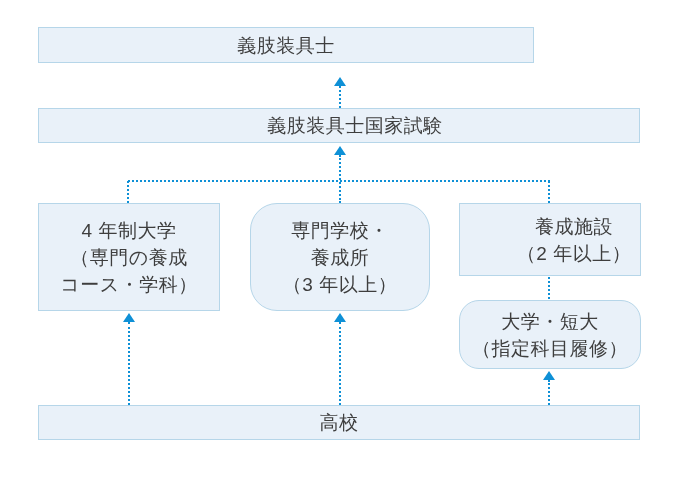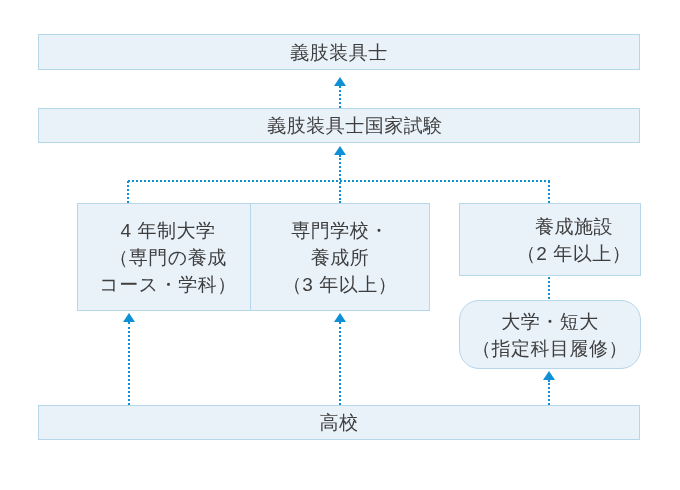--- a/index.html
+++ b/index.html
@@ -24,24 +24,24 @@
     font-size: 19px;
     line-height: 27px;
     display: flex;
     align-items: center;
     justify-content: center;
     text-align: center;
     white-space: pre-line;
     letter-spacing: 0.5px;
   }
   
-  .node-prosthetist   { left: 38px;  top: 34px;  width: 602px; height: 36px;  }
+  .node-prosthetist   { left: 38px;  top: 27px;  width: 496px; height: 36px;  }
   .node-exam          { left: 38px;  top: 108px; width: 602px; height: 35px; padding-left: 32px;  }
-  .node-univ4         { left: 38px;  top: 203px; width: 182px; height: 108px; margin-left: 39px; }
-  .node-vocational    { left: 250px; top: 203px; width: 180px; height: 108px; }
+  .node-univ4         { left: 38px;  top: 203px; width: 182px; height: 108px; }
+  .node-vocational    { left: 250px; top: 203px; width: 180px; height: 108px; border-radius: 27px; }
   .node-facility      { left: 459px; top: 203px; width: 182px; height: 73px; padding-left: 48px;  }
   .node-juniorcollege { left: 459px; top: 300px; width: 182px; height: 69px; border-radius: 20px;  }
   .node-highschool    { left: 38px;  top: 405px; width: 602px; height: 35px; font-family: Liberation Serif, serif;  }
 
   
   .vline {
     position: absolute;
     width: 0;
     border-left: 2px dotted #0e90d6;
   }

